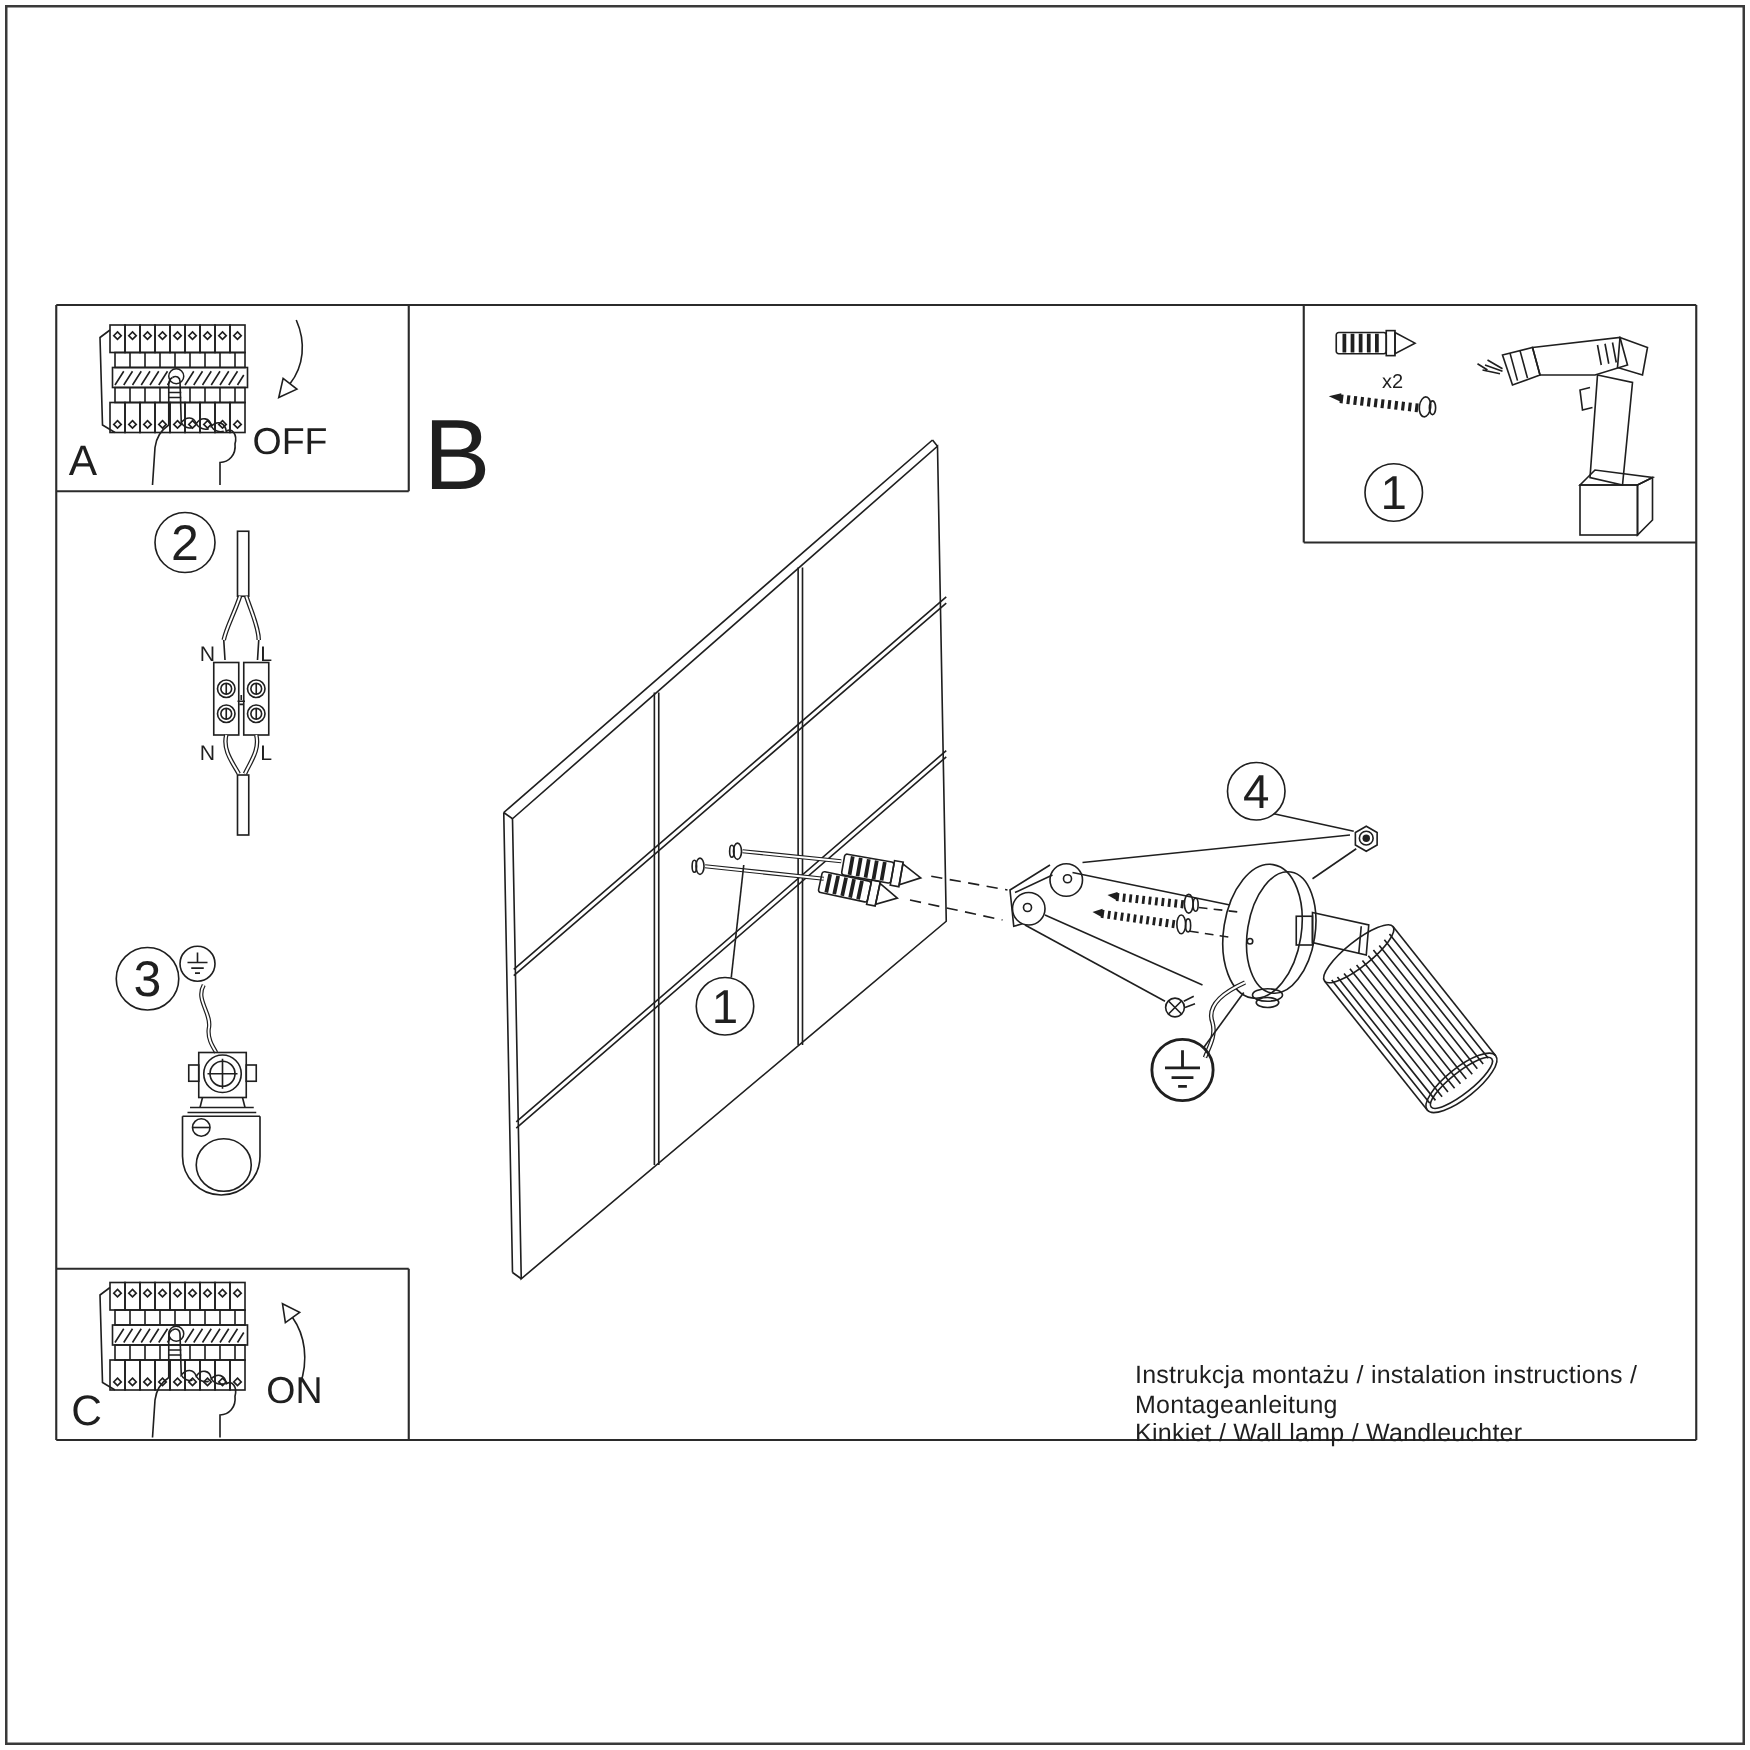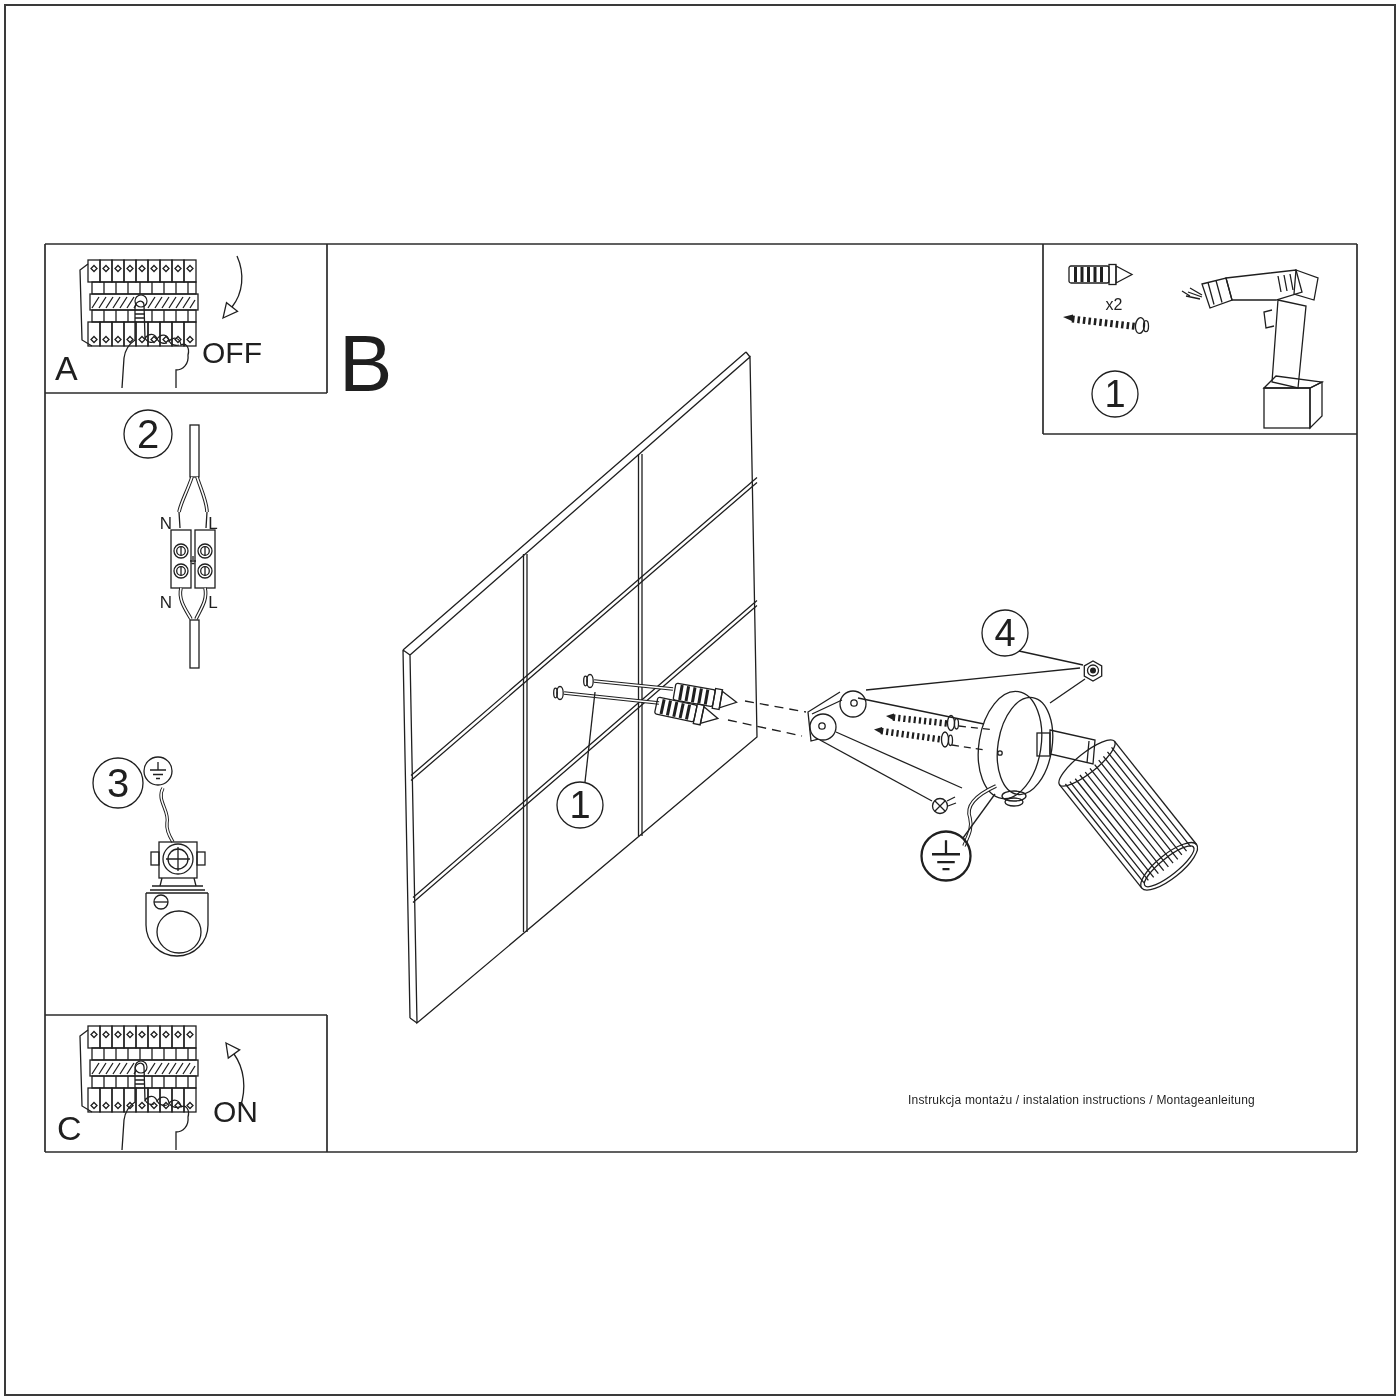--- a/index.html
+++ b/index.html
@@ -3,21 +3,21 @@
 <meta charset="utf-8">
 <style>
   html,body{margin:0;padding:0;background:#e8e8e8;}
   .sheet{
     position:relative;width:1400px;height:1400px;background:#ffffff;
     font-family:"Liberation Sans",sans-serif;color:#1f1f1f;overflow:hidden;
   }
   .sheet svg{position:absolute;left:0;top:0;}
   .footer{
     position:absolute;left:908px;top:1089px;width:460px;
-    font-size:12px;line-height:23.5px;color:#1f1f1f;letter-spacing:0.2px;
+    font-size:20px;line-height:23.5px;color:#1f1f1f;letter-spacing:0.2px;
   }
   svg text{font-family:"Liberation Sans",sans-serif;fill:#1f1f1f;}
   .ink{stroke:#1f1f1f;fill:none;stroke-width:1.3;}
   .frame{stroke:#2b2b2b;fill:none;stroke-width:1.7;}
 </style>
 </head>
 <body>
 
 <div class="sheet">
 
@@ -304,15 +304,16 @@
       <path class="ink" d="M92,40 l-8,2 l2,16 l8,-2"></path>
       <polygon points="84,118 96,106 142,112 130,118" class="ink" fill="#ffffff"></polygon>
       <rect x="84" y="118" width="46" height="40" class="ink" fill="#ffffff"></rect>
       <polygon points="130,118 142,112 142,146 130,158" class="ink" fill="#ffffff"></polygon>
     </g>
   </g>
 </svg>
 
 <div class="footer">
   <div>Instrukcja montażu / instalation instructions / Montageanleitung</div>
+  <div>Kinkiet / Wall lamp / Wandleuchter</div>
 </div>
 
 </div>
 
 </body></html>

